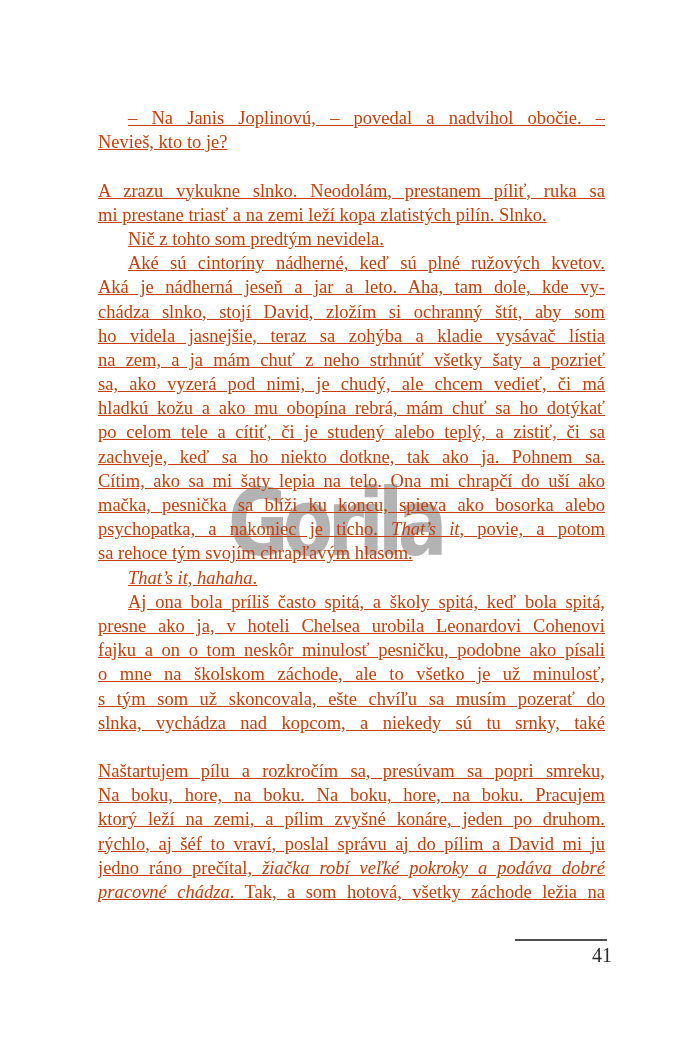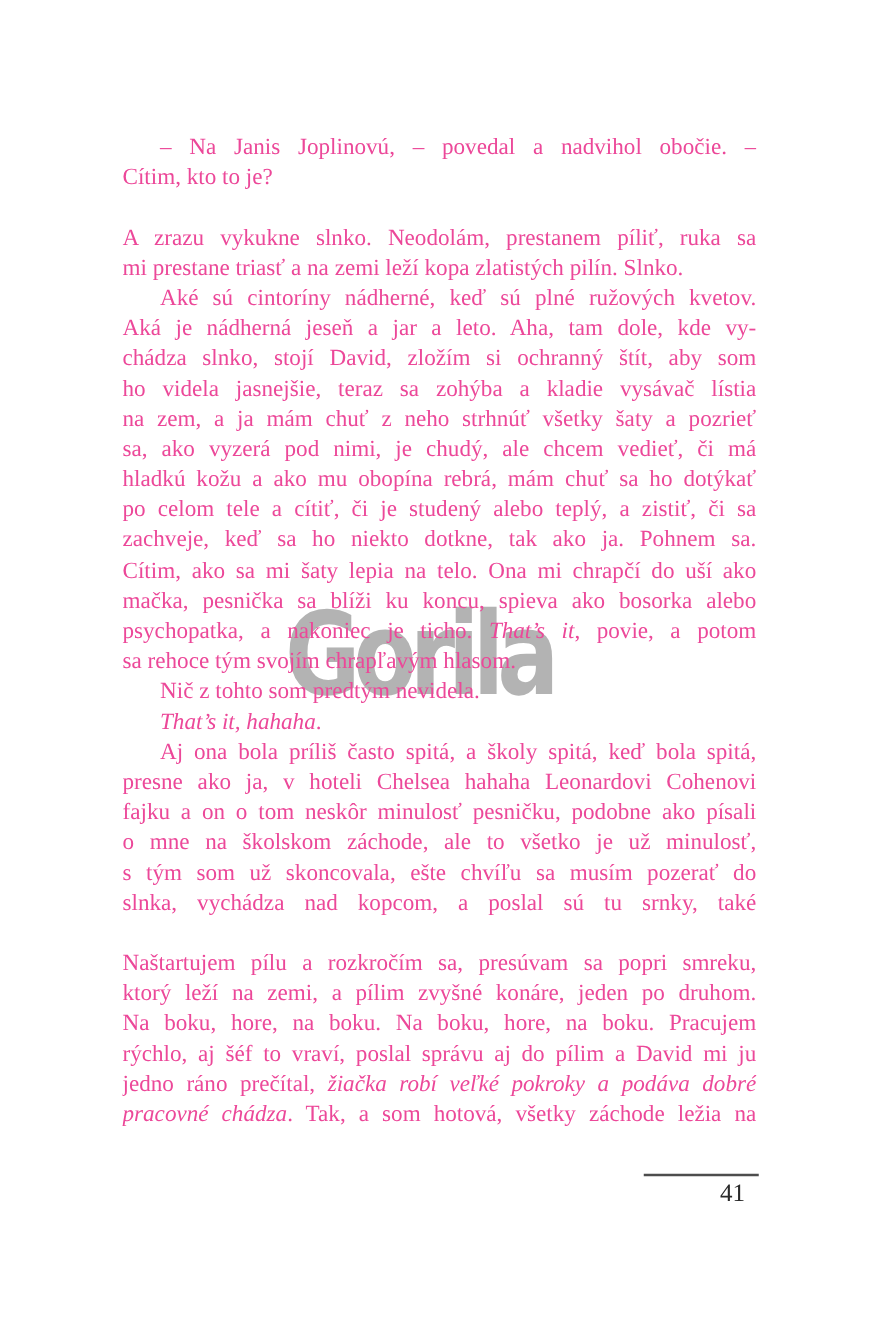--- a/index.html
+++ b/index.html
@@ -32,21 +32,22 @@
     user-select: none;
   }
   .text-block {
     position: absolute;
     left: 98px;
     top: 106px;
     width: 507px;
     z-index: 2;
     font-size: 18.5px;
     line-height: 24.2px;
-    color: #ec4899;
+    color: #c2410c;
+    text-decoration: underline;
   }
   .para { margin: 0; }
   .para.gap-before { margin-top: 24.2px; }
   .ln {
     text-align: justify;
     text-align-last: justify;
     height: 24.2px;
     overflow: hidden;
   }
   .ln.no-just {
@@ -61,76 +62,76 @@
     top: 939px;
     right: 93px;
     width: 92px;
     height: 2px;
     background: #4d4d4d;
     z-index: 2;
   }
   .page-number {
     position: absolute;
     top: 944px;
-    right: 104px;
+    right: 88px;
     z-index: 2;
     font-size: 20px;
     color: #2b2b2b;
     text-align: right;
   }
 </style>
 </head>
 <body>
 
 <div class="page">
 
   <div class="watermark">Gorila</div>
 
   <div class="text-block">
       <div class="para">
         <div class="ln first-indent"><span>– Na Janis Joplinovú, – povedal a nadvihol obočie. –</span></div>
-        <div class="ln no-just"><span>Cítim, kto to je?</span></div>
+        <div class="ln no-just"><span>Nevieš, kto to je?</span></div>
       </div>
       <div class="para gap-before">
         <div class="ln"><span>A zrazu vykukne slnko. Neodolám, prestanem píliť, ruka sa</span></div>
         <div class="ln no-just"><span>mi prestane triasť a na zemi leží kopa zlatistých pilín. Slnko.</span></div>
+      </div>
+      <div class="para">
+        <div class="ln no-just first-indent"><span>Nič z tohto som predtým nevidela.</span></div>
       </div>
       <div class="para">
         <div class="ln first-indent"><span>Aké sú cintoríny nádherné, keď sú plné ružových kvetov.</span></div>
         <div class="ln"><span>Aká je nádherná jeseň a jar a leto. Aha, tam dole, kde vy-</span></div>
         <div class="ln"><span>chádza slnko, stojí David, zložím si ochranný štít, aby som</span></div>
         <div class="ln"><span>ho videla jasnejšie, teraz sa zohýba a kladie vysávač lístia</span></div>
         <div class="ln"><span>na zem, a ja mám chuť z neho strhnúť všetky šaty a pozrieť</span></div>
         <div class="ln"><span>sa, ako vyzerá pod nimi, je chudý, ale chcem vedieť, či má</span></div>
         <div class="ln"><span>hladkú kožu a ako mu obopína rebrá, mám chuť sa ho dotýkať</span></div>
         <div class="ln"><span>po celom tele a cítiť, či je studený alebo teplý, a zistiť, či sa</span></div>
         <div class="ln"><span>zachveje, keď sa ho niekto dotkne, tak ako ja. Pohnem sa.</span></div>
         <div class="ln"><span>Cítim, ako sa mi šaty lepia na telo. Ona mi chrapčí do uší ako</span></div>
         <div class="ln"><span>mačka, pesnička sa blíži ku koncu, spieva ako bosorka alebo</span></div>
         <div class="ln"><span>psychopatka, a nakoniec je ticho. </span><i>That’s it</i><span>, povie, a potom</span></div>
         <div class="ln no-just"><span>sa rehoce tým svojím chrapľavým hlasom.</span></div>
       </div>
       <div class="para">
-        <div class="ln no-just first-indent"><span>Nič z tohto som predtým nevidela.</span></div>
-      </div>
-      <div class="para">
         <div class="ln no-just first-indent"><i>That’s it, hahaha</i><span>.</span></div>
       </div>
       <div class="para">
         <div class="ln first-indent"><span>Aj ona bola príliš často spitá, a školy spitá, keď bola spitá,</span></div>
-        <div class="ln"><span>presne ako ja, v hoteli Chelsea hahaha Leonardovi Cohenovi</span></div>
+        <div class="ln"><span>presne ako ja, v hoteli Chelsea urobila Leonardovi Cohenovi</span></div>
         <div class="ln"><span>fajku a on o tom neskôr minulosť pesničku, podobne ako písali</span></div>
         <div class="ln"><span>o mne na školskom záchode, ale to všetko je už minulosť,</span></div>
         <div class="ln"><span>s tým som už skoncovala, ešte chvíľu sa musím pozerať do</span></div>
-        <div class="ln"><span>slnka, vychádza nad kopcom, a poslal sú tu srnky, také</span></div>
+        <div class="ln"><span>slnka, vychádza nad kopcom, a niekedy sú tu srnky, také</span></div>
       </div>
       <div class="para gap-before">
         <div class="ln"><span>Naštartujem pílu a rozkročím sa, presúvam sa popri smreku,</span></div>
+        <div class="ln"><span>Na boku, hore, na boku. Na boku, hore, na boku. Pracujem</span></div>
         <div class="ln"><span>ktorý leží na zemi, a pílim zvyšné konáre, jeden po druhom.</span></div>
-        <div class="ln"><span>Na boku, hore, na boku. Na boku, hore, na boku. Pracujem</span></div>
         <div class="ln"><span>rýchlo, aj šéf to vraví, poslal správu aj do pílim a David mi ju</span></div>
         <div class="ln"><span>jedno ráno prečítal, </span><i>žiačka robí veľké pokroky a podáva dobré</i></div>
         <div class="ln"><i>pracovné chádza</i><span>. Tak, a som hotová, všetky záchode ležia na</span></div>
       </div>
     </div>
 
   <div class="footer-rule"></div>
 
   <div class="page-number">41</div>
 

